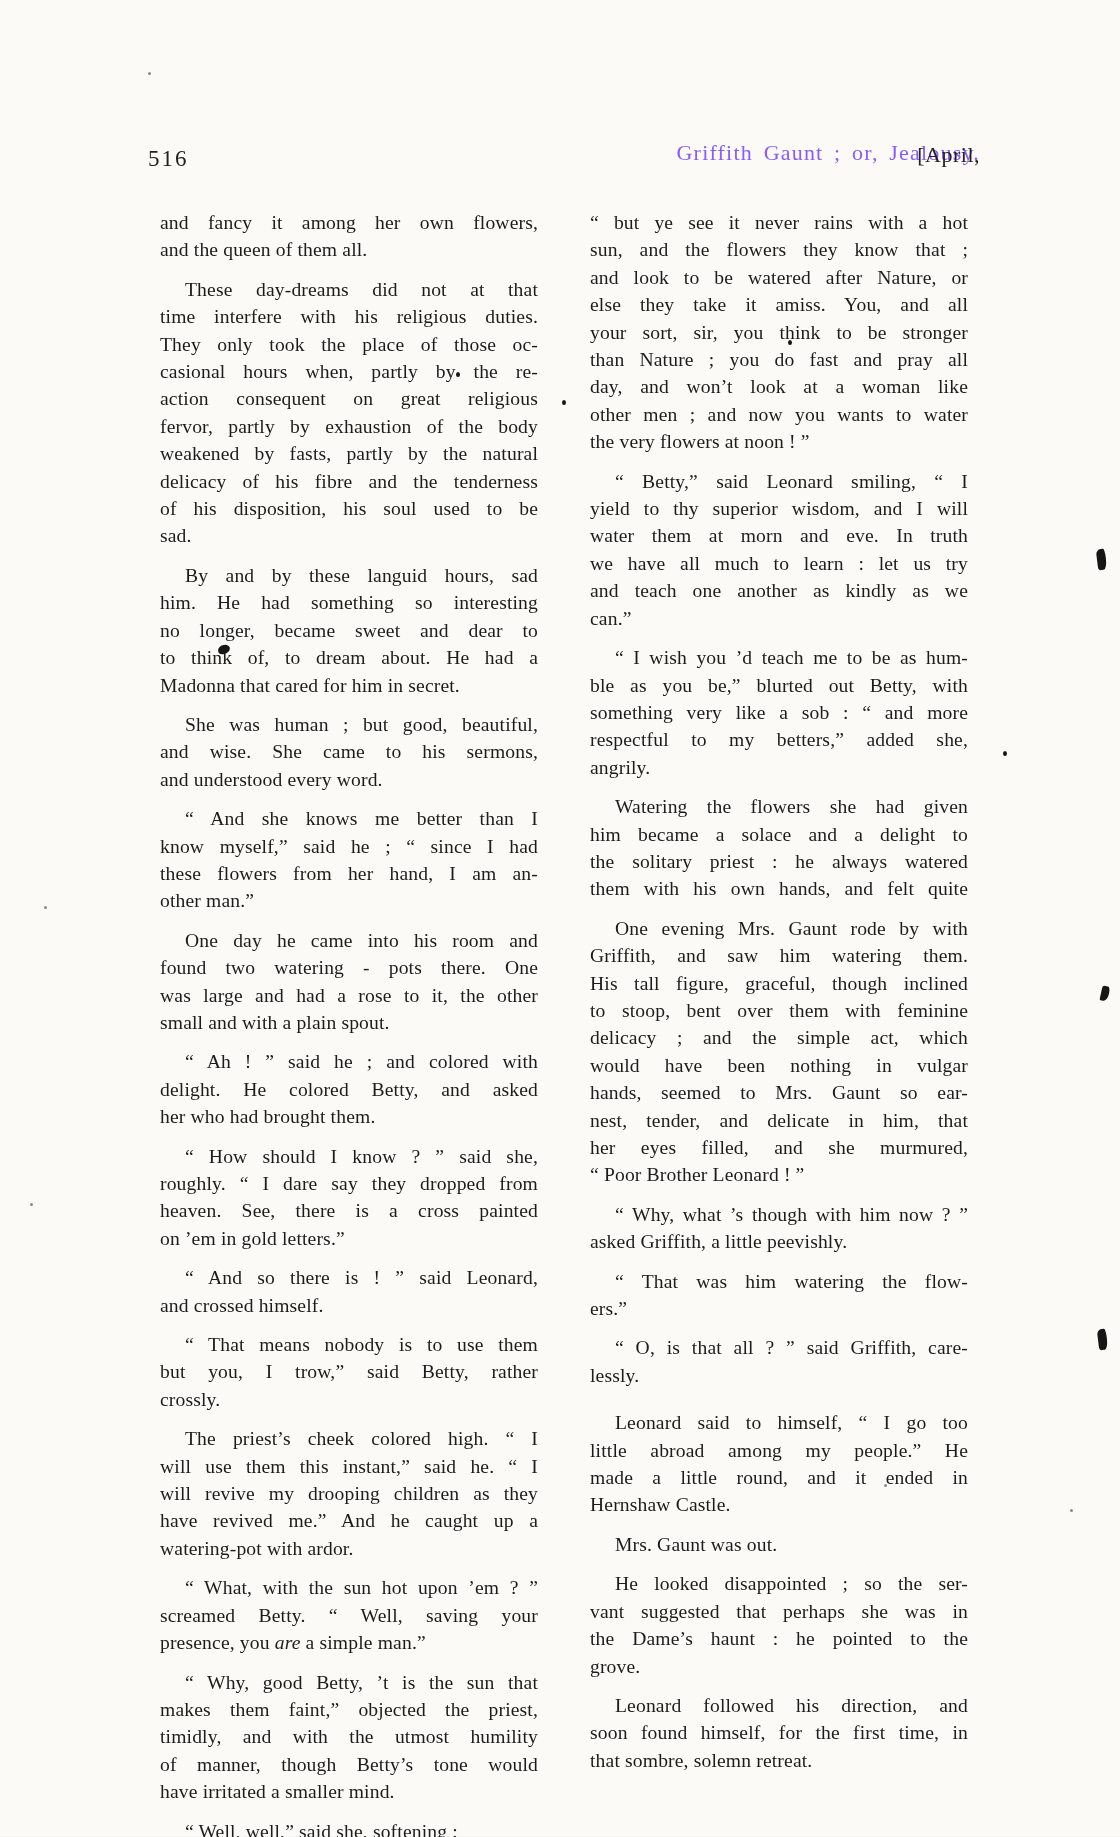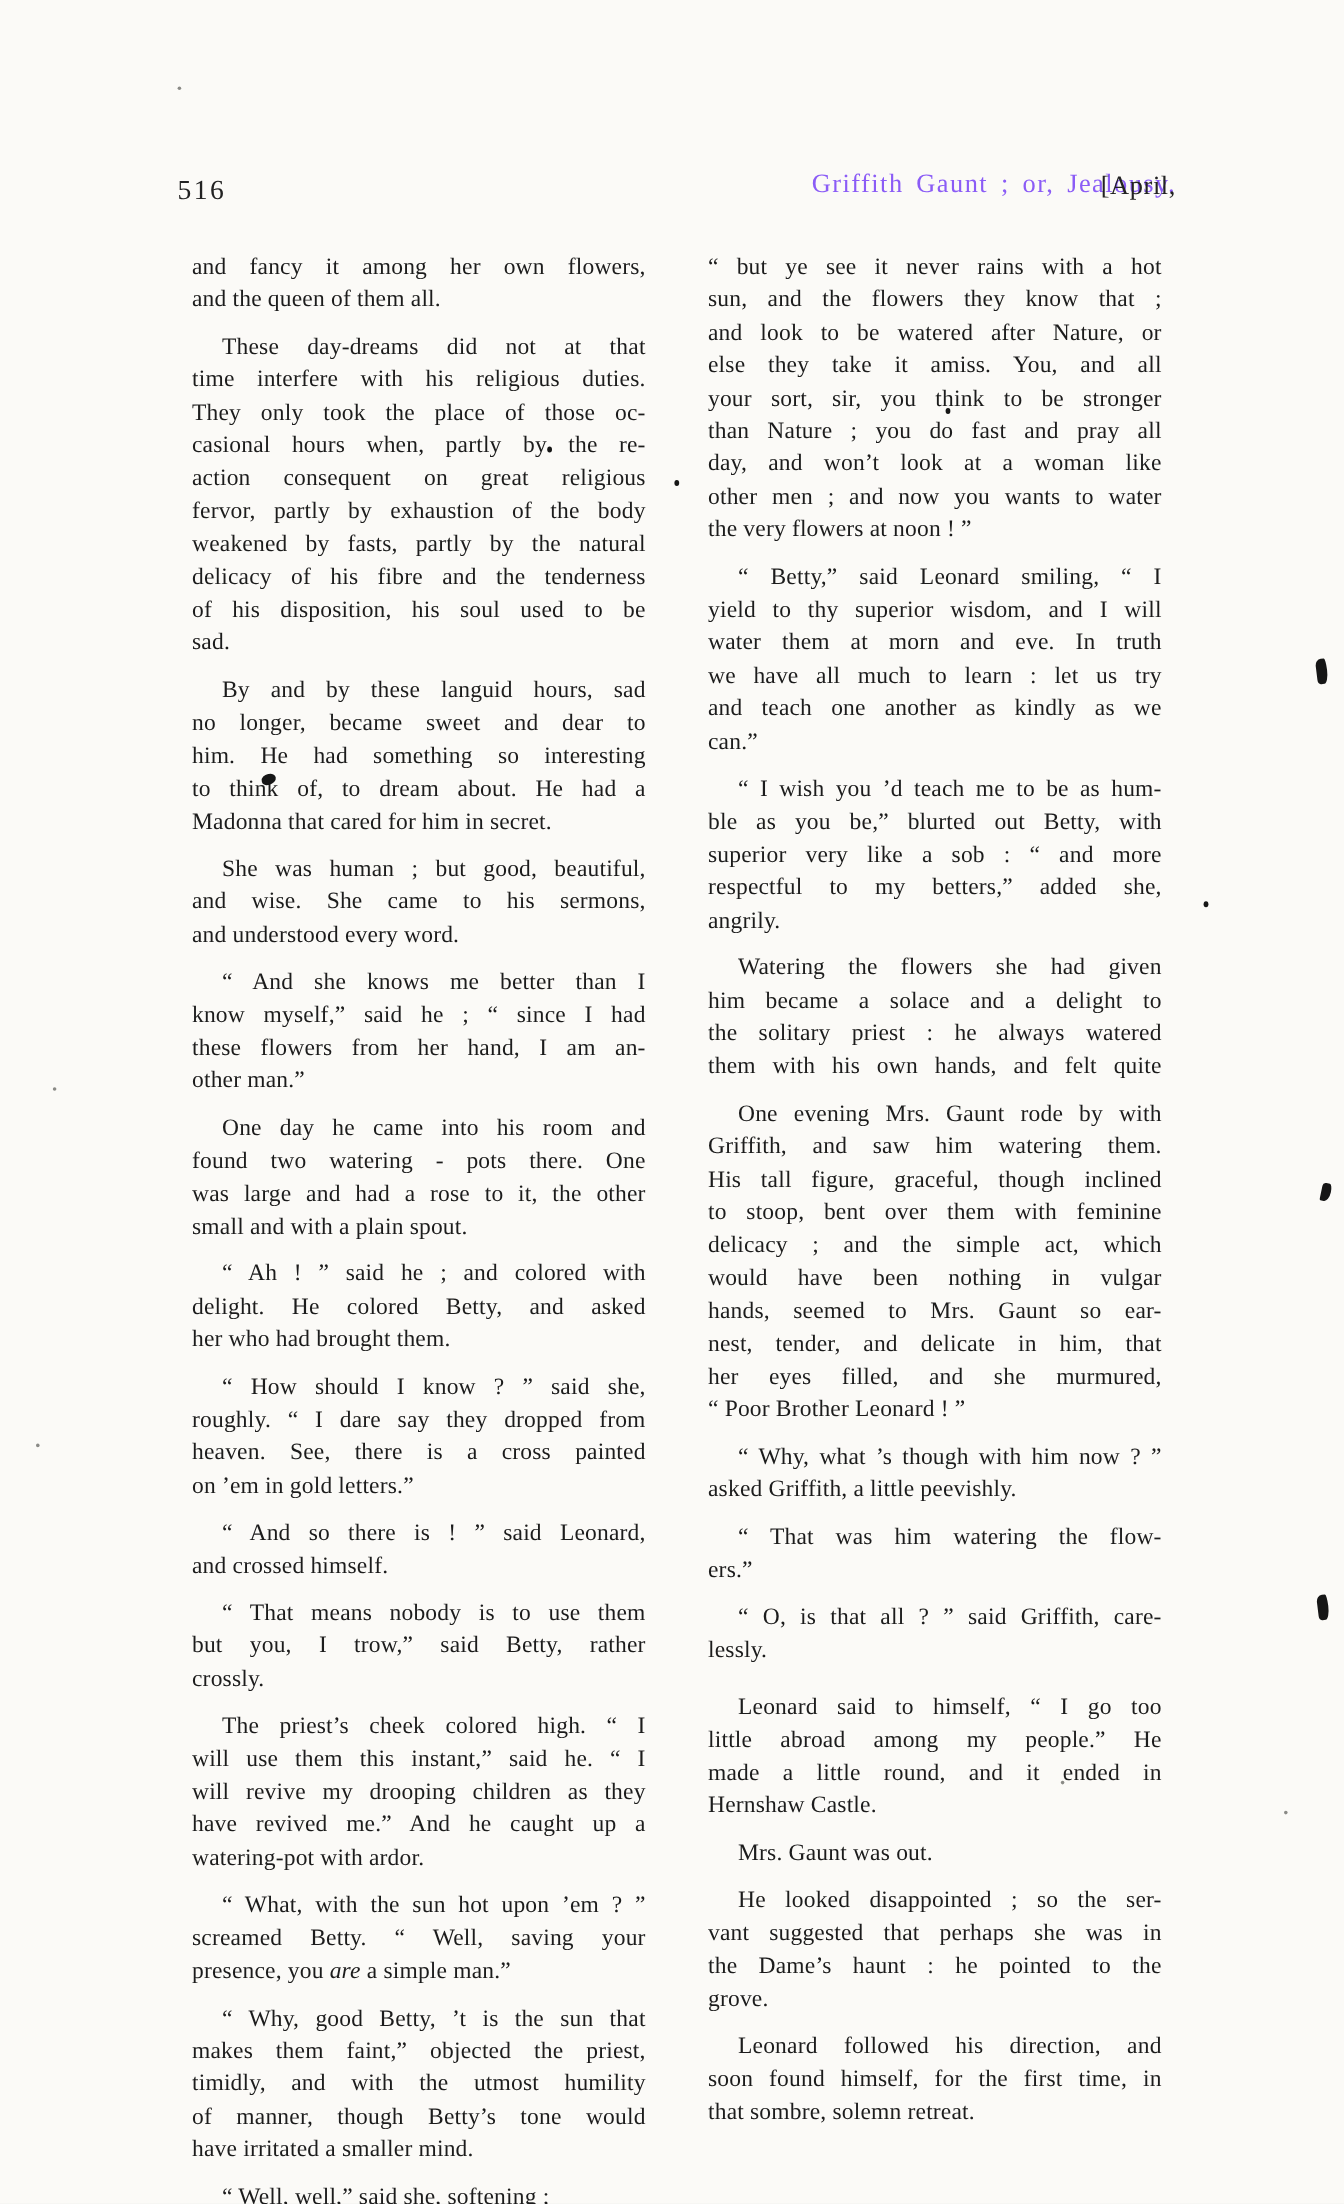--- a/index.html
+++ b/index.html
@@ -81,22 +81,22 @@
         <div class="line">casional hours when, partly by the re-</div>
         <div class="line">action consequent on great religious</div>
         <div class="line">fervor, partly by exhaustion of the body</div>
         <div class="line">weakened by fasts, partly by the natural</div>
         <div class="line">delicacy of his fibre and the tenderness</div>
         <div class="line">of his disposition, his soul used to be</div>
         <div class="line last">sad.</div>
       </div>
       <div class="paragraph">
         <div class="line first">By and by these languid hours, sad</div>
+        <div class="line">him. He had something so interesting</div>
         <div class="line">no longer, became sweet and dear to</div>
-        <div class="line">him. He had something so interesting</div>
         <div class="line">to think of, to dream about. He had a</div>
         <div class="line last">Madonna that cared for him in secret.</div>
       </div>
       <div class="paragraph">
         <div class="line first">She was human ; but good, beautiful,</div>
         <div class="line">and wise. She came to his sermons,</div>
         <div class="line last">and understood every word.</div>
       </div>
       <div class="paragraph">
         <div class="line first">“ And she knows me better than I</div>
@@ -169,21 +169,21 @@
         <div class="line first">“ Betty,” said Leonard smiling, “ I</div>
         <div class="line">yield to thy superior wisdom, and I will</div>
         <div class="line">water them at morn and eve. In truth</div>
         <div class="line">we have all much to learn : let us try</div>
         <div class="line">and teach one another as kindly as we</div>
         <div class="line last">can.”</div>
       </div>
       <div class="paragraph">
         <div class="line first">“ I wish you ’d teach me to be as hum-</div>
         <div class="line">ble as you be,” blurted out Betty, with</div>
-        <div class="line">superior very like a sob : “ and more</div>
+        <div class="line">something very like a sob : “ and more</div>
         <div class="line">respectful to my betters,” added she,</div>
         <div class="line last">angrily.</div>
       </div>
       <div class="paragraph">
         <div class="line first">Watering the flowers she had given</div>
         <div class="line">him became a solace and a delight to</div>
         <div class="line">the solitary priest : he always watered</div>
         <div class="line">them with his own hands, and felt quite</div>
       </div>
       <div class="paragraph">

